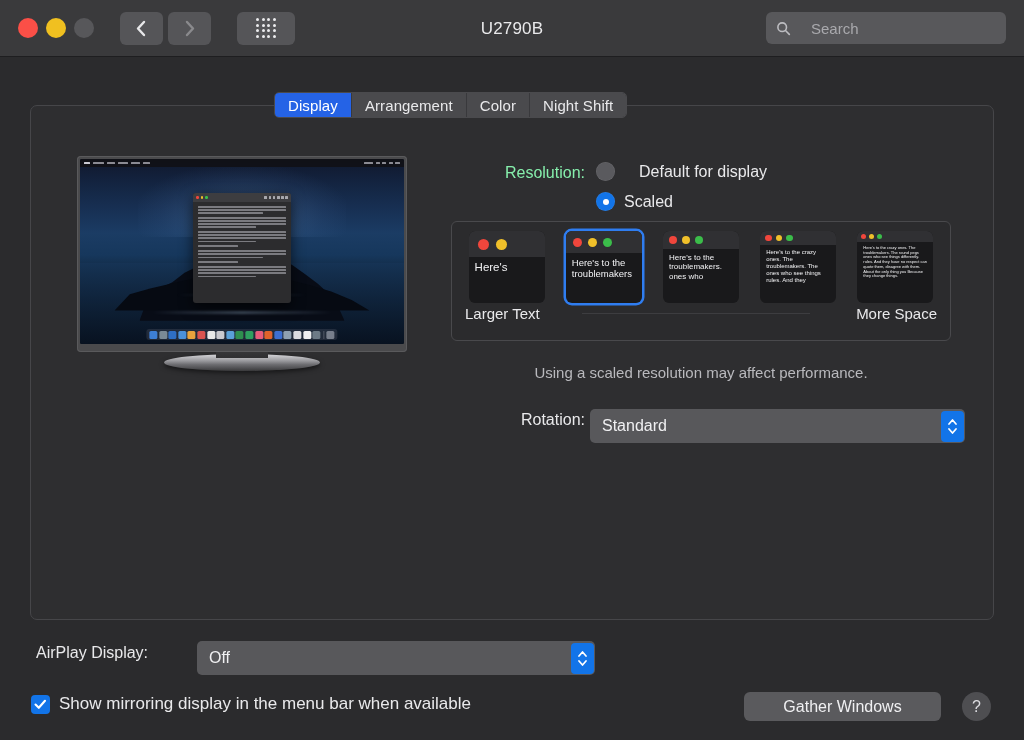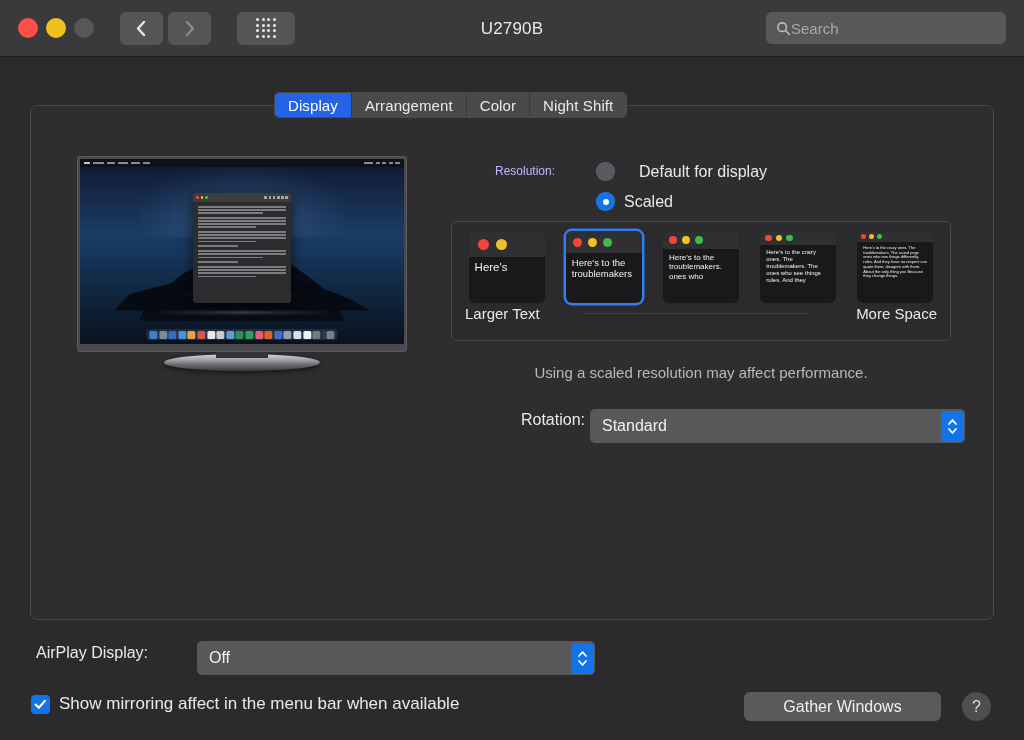--- a/index.html
+++ b/index.html
@@ -57,21 +57,21 @@
     position: absolute; left: 0; top: 0; width: 1024px; height: 57px;
     display: flex; align-items: center; justify-content: center;
     font-size: 17px; color: #e9e9eb; letter-spacing: .2px;
     pointer-events: none;
   }
 
   .searchbox {
     position: absolute; right: 18px; top: 12px;
     width: 240px; height: 32px; border-radius: 6px;
     background: #58585b;
-    display: flex; align-items: center; padding-left: 10px; gap: 0;
+    display: flex; align-items: center; padding-left: 10px; gap: 20px;
   }
   .searchbox svg { flex: none; }
   .search-ph { font-size: 15px; color: #a9a9ad; }
 
   
   .tabs {
     position: absolute; left: 274px; top: 92px;
     display: flex; height: 26px;
     border-radius: 5px; overflow: hidden;
     border: 1px solid #4a4a4d;
@@ -194,22 +194,22 @@
   .mon-stand {
     position: absolute; left: 50%; top: 198px; transform: translateX(-50%);
     width: 156px; height: 17px; border-radius: 50%;
     background: linear-gradient(180deg, #d8d8dc 0%, #9a9a9e 40%, #6d6d71 62%, #3a3a3c 100%);
     box-shadow: 0 2px 5px rgba(0,0,0,.55);
   }
 
   
   .res-label {
     position: absolute; left: 434px; top: 58px;
-    width: 120px; text-align: center;
-    font-size: 12px; color: #c4b5fd;
+    width: 120px; text-align: right;
+    font-size: 16px; color: #86efac;
   }
   .radio-row {
     position: absolute; display: flex; align-items: center; gap: 9px;
   }
   .radio-row.r1 { left: 565px; top: 56px; gap: 24px; }
   .radio-row.r2 { left: 565px; top: 86px; }
   .radio {
     width: 19px; height: 19px; border-radius: 50%;
     background: #5a5a5e; flex: none;
     display: flex; align-items: center; justify-content: center;
@@ -581,19 +581,19 @@
         </svg>
     </div>
   </div>
 
   <div class="check-row">
     <div class="checkbox">
       <svg width="13" height="11" viewBox="0 0 13 11">
         <polyline points="1.5,5.5 4.8,8.8 11,1.8" fill="none" stroke="#fff" stroke-width="2.1" stroke-linecap="round" stroke-linejoin="round"></polyline>
       </svg>
     </div>
-    <span class="check-txt">Show mirroring affect in the menu bar when available</span>
+    <span class="check-txt">Show mirroring display in the menu bar when available</span>
   </div>
 
   <div class="gather">Gather Windows</div>
   <div class="helpbtn">?</div>
 
 </div>
 
 </body></html>

